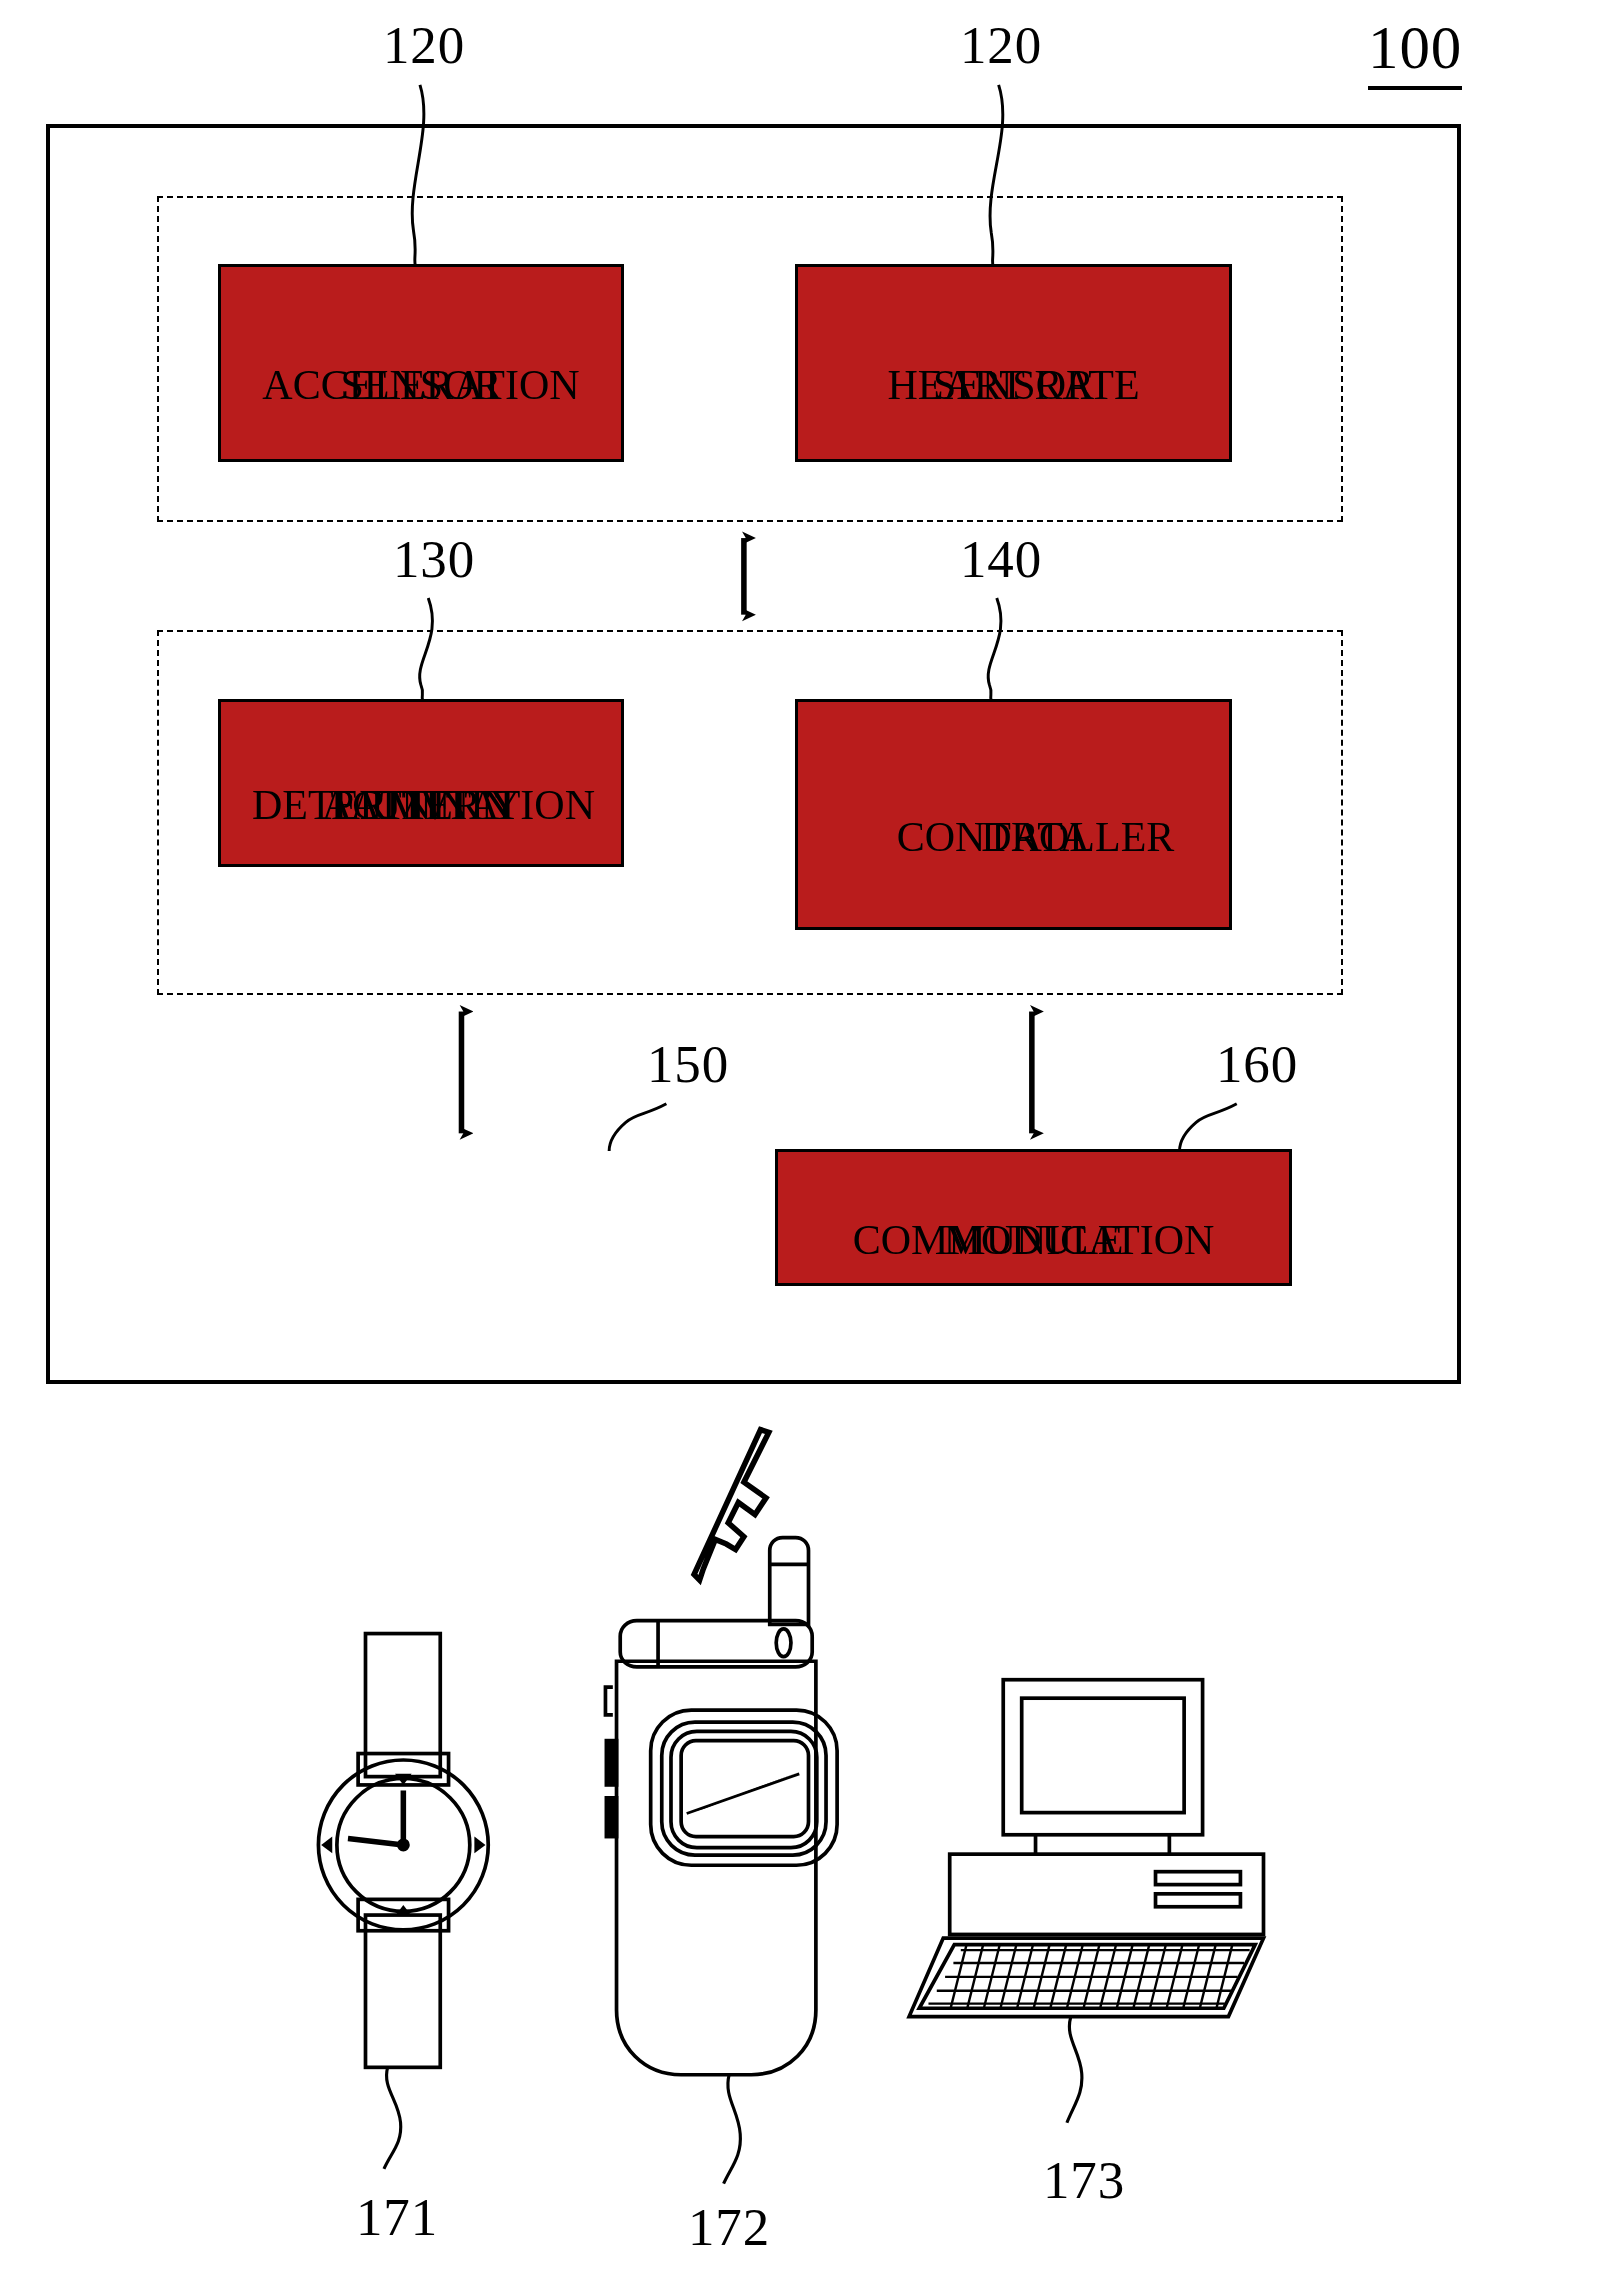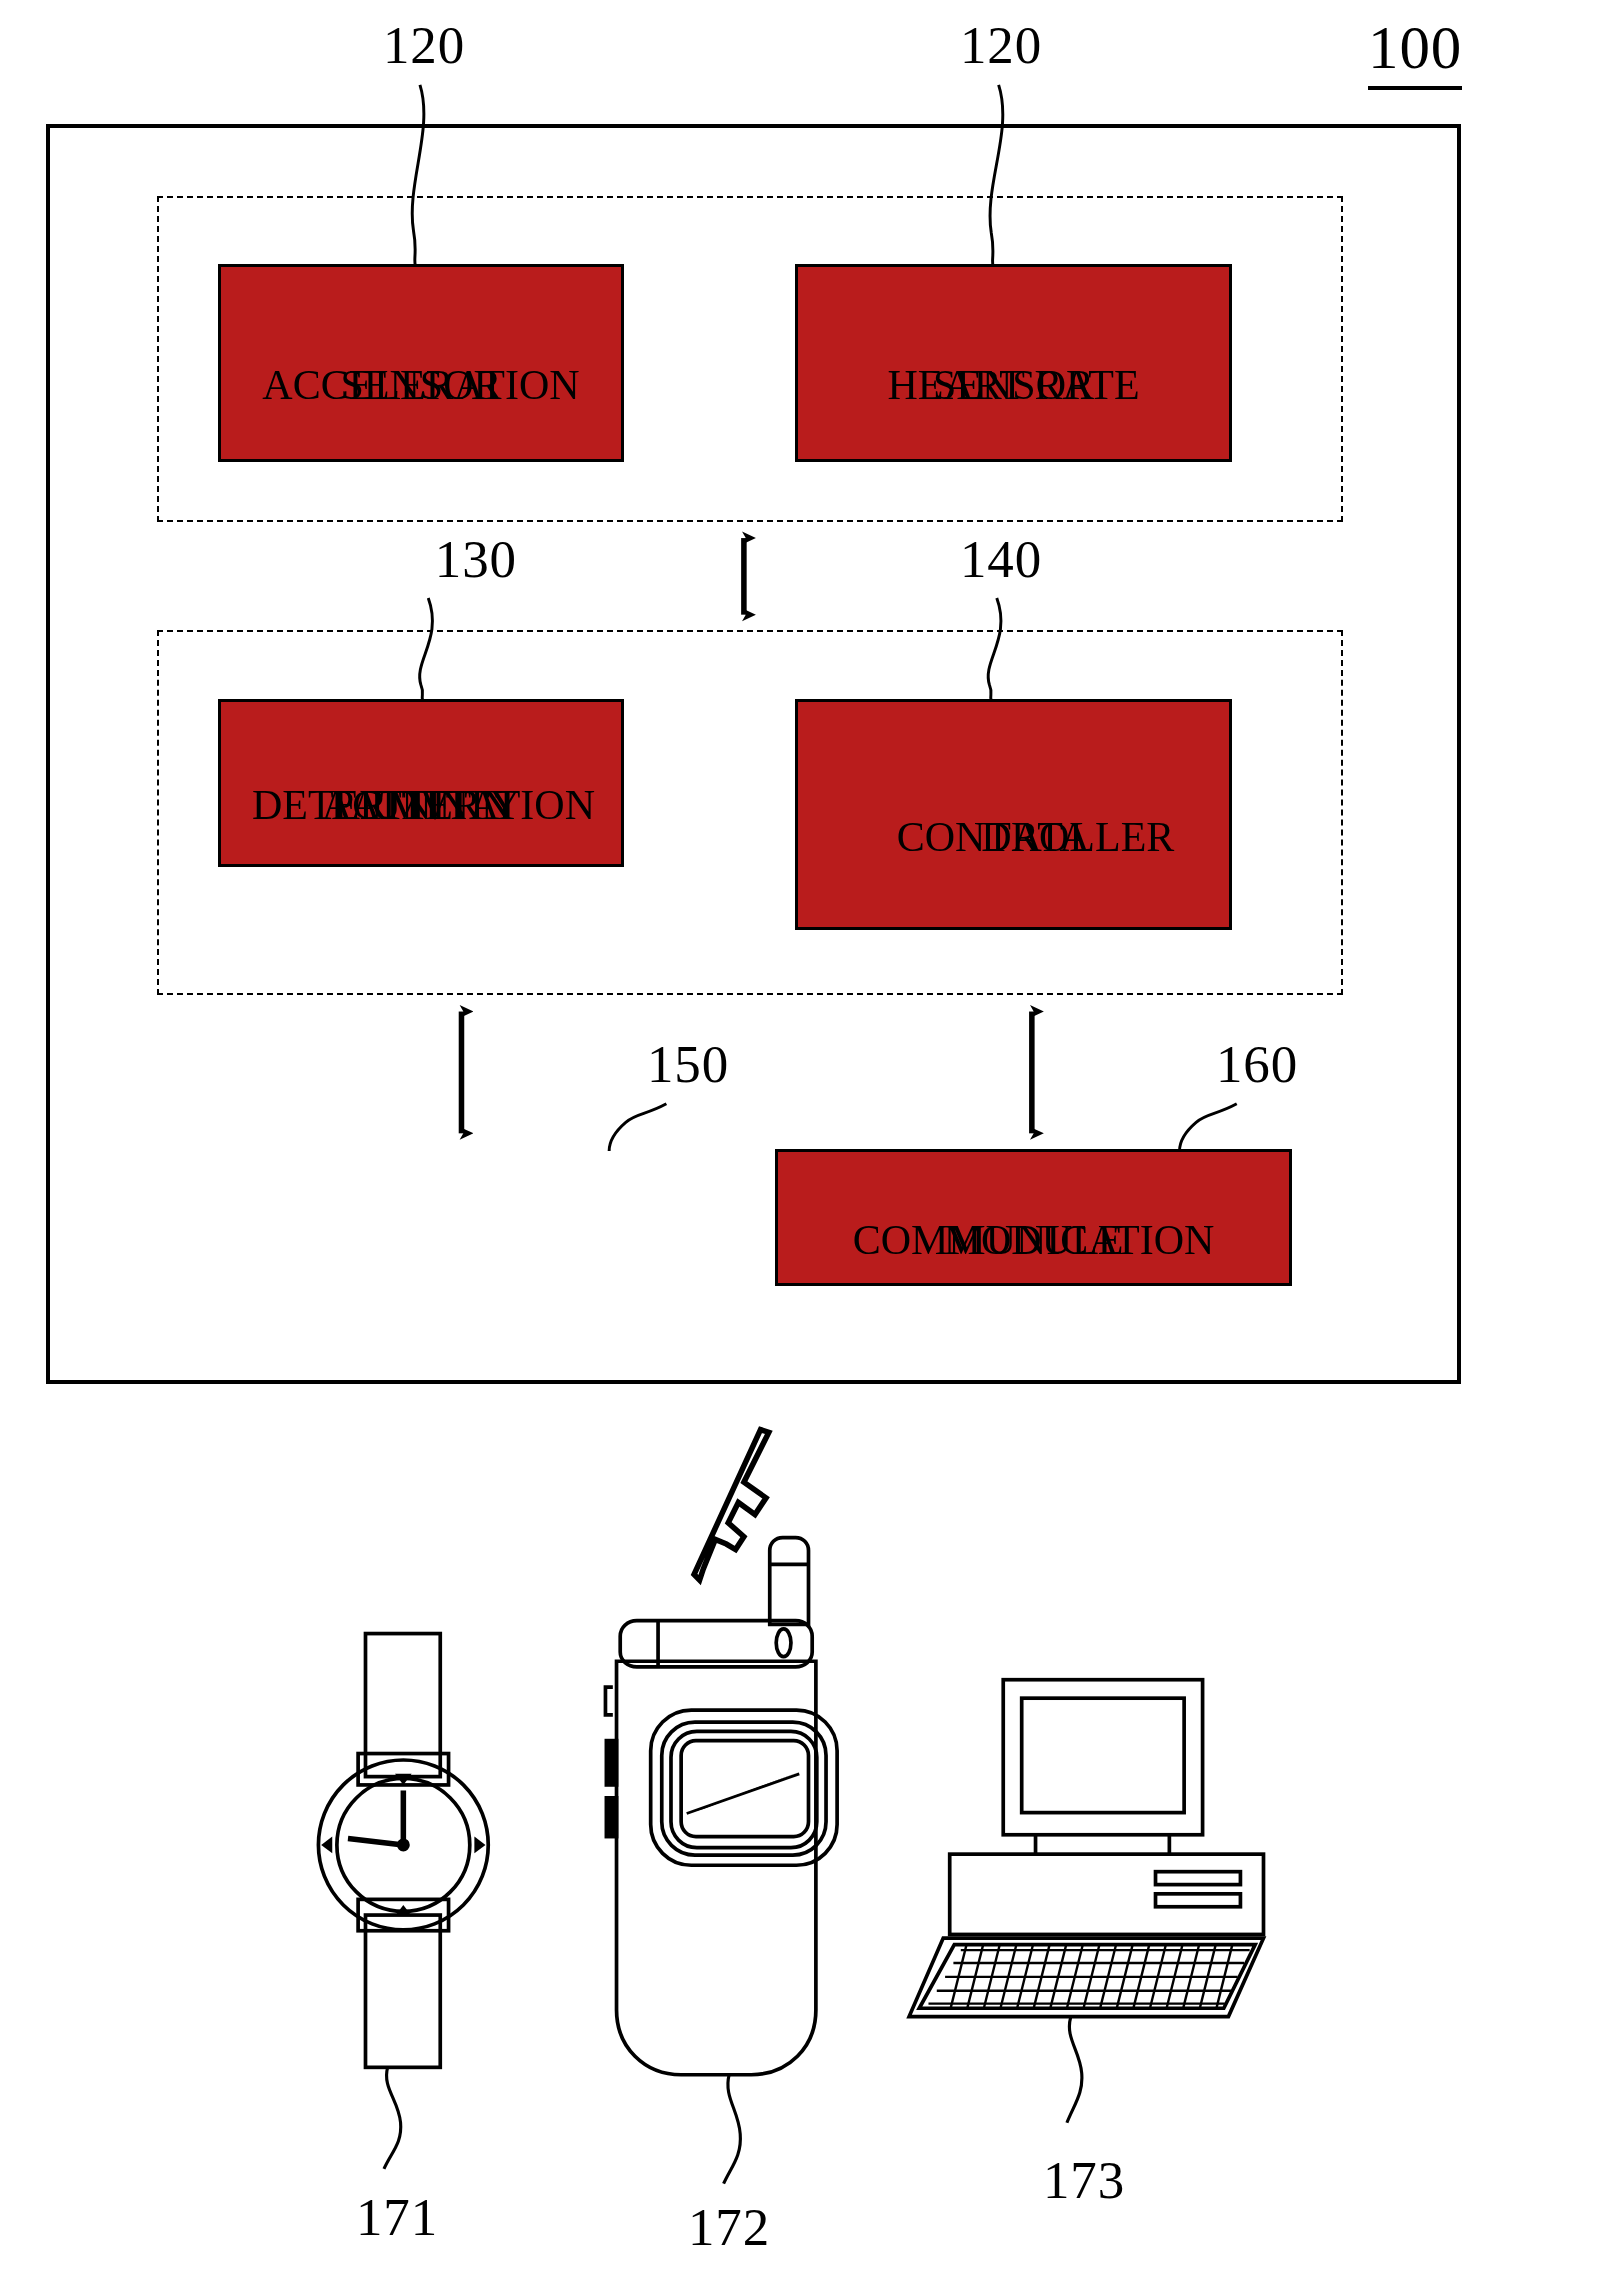--- a/index.html
+++ b/index.html
@@ -25,21 +25,21 @@
 </style>
 </head>
 <body>
 
 <div id="stage">
 
   <div class="refnum" style="left:341px;top:14.8px;width:166px;">120</div>
   <div class="refnum" style="left:918px;top:14.8px;width:166px;">120</div>
   <div class="u100" style="left:1368px;top:13px;">100</div>
 
-  <div class="refnum" style="left:351px;top:529px;width:166px;text-align:right;">130</div>
+  <div class="refnum" style="left:351px;top:529px;width:166px;">130</div>
   <div class="refnum" style="left:918px;top:529px;width:166px;">140</div>
 
   <div class="refnum" style="left:605px;top:1034px;width:166px;">150</div>
   <div class="refnum" style="left:1174px;top:1034px;width:166px;">160</div>
 
   <div class="refnum" style="left:314px;top:2187px;width:166px;">171</div>
   <div class="refnum" style="left:646px;top:2197px;width:166px;">172</div>
   <div class="refnum" style="left:1001px;top:2150px;width:166px;">173</div>
 
   <div class="outerbox" style="left:46px;top:124px;width:1415px;height:1260px;"></div>

